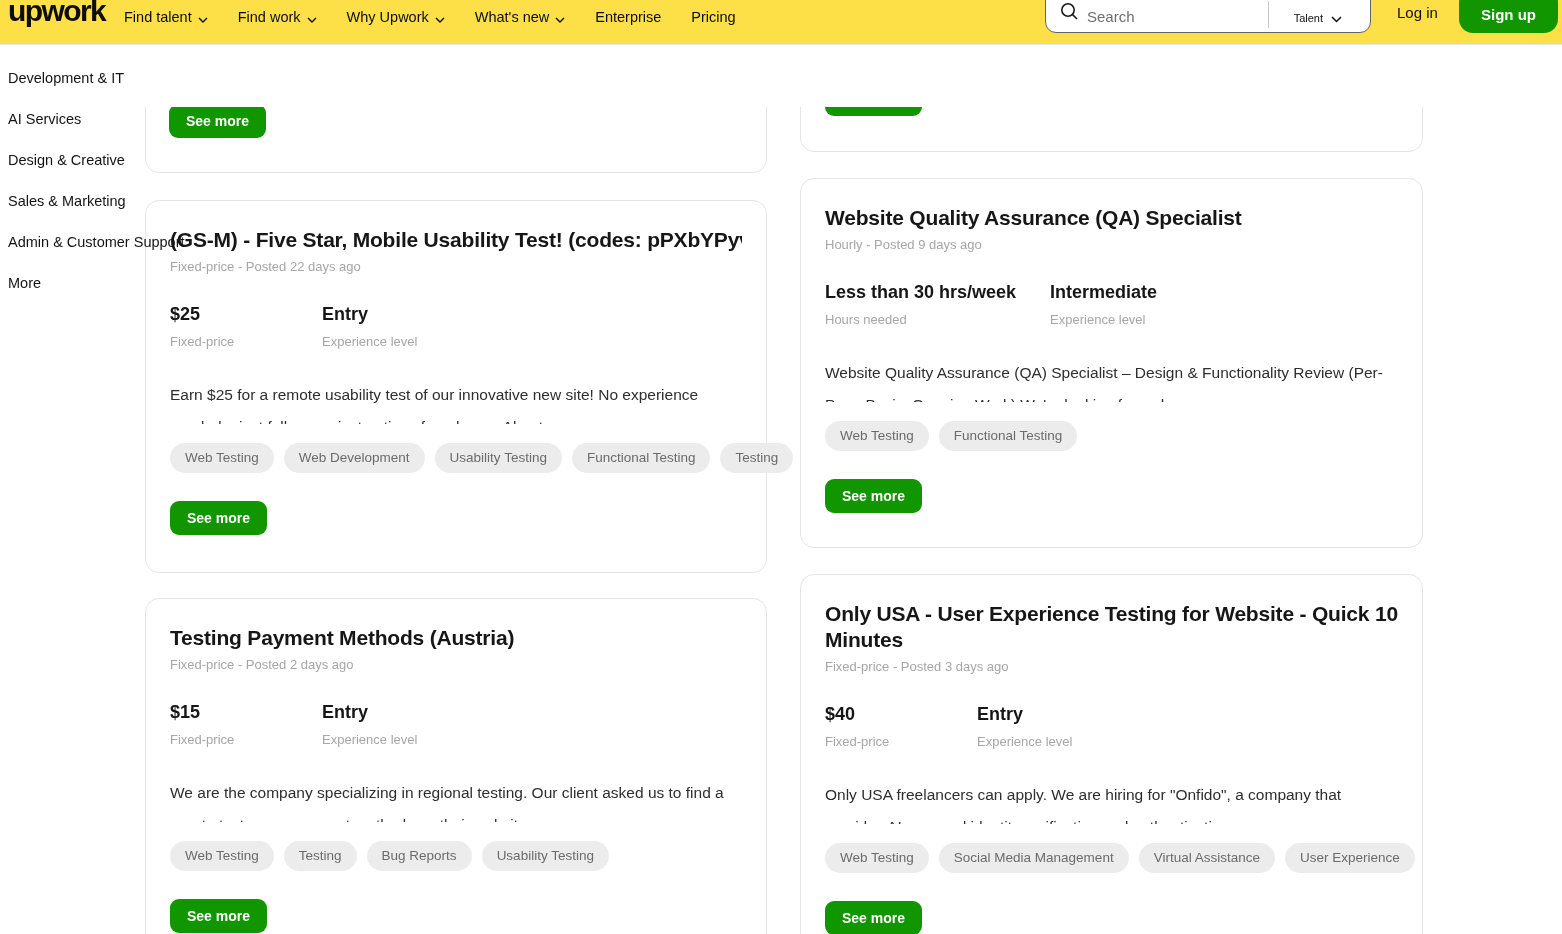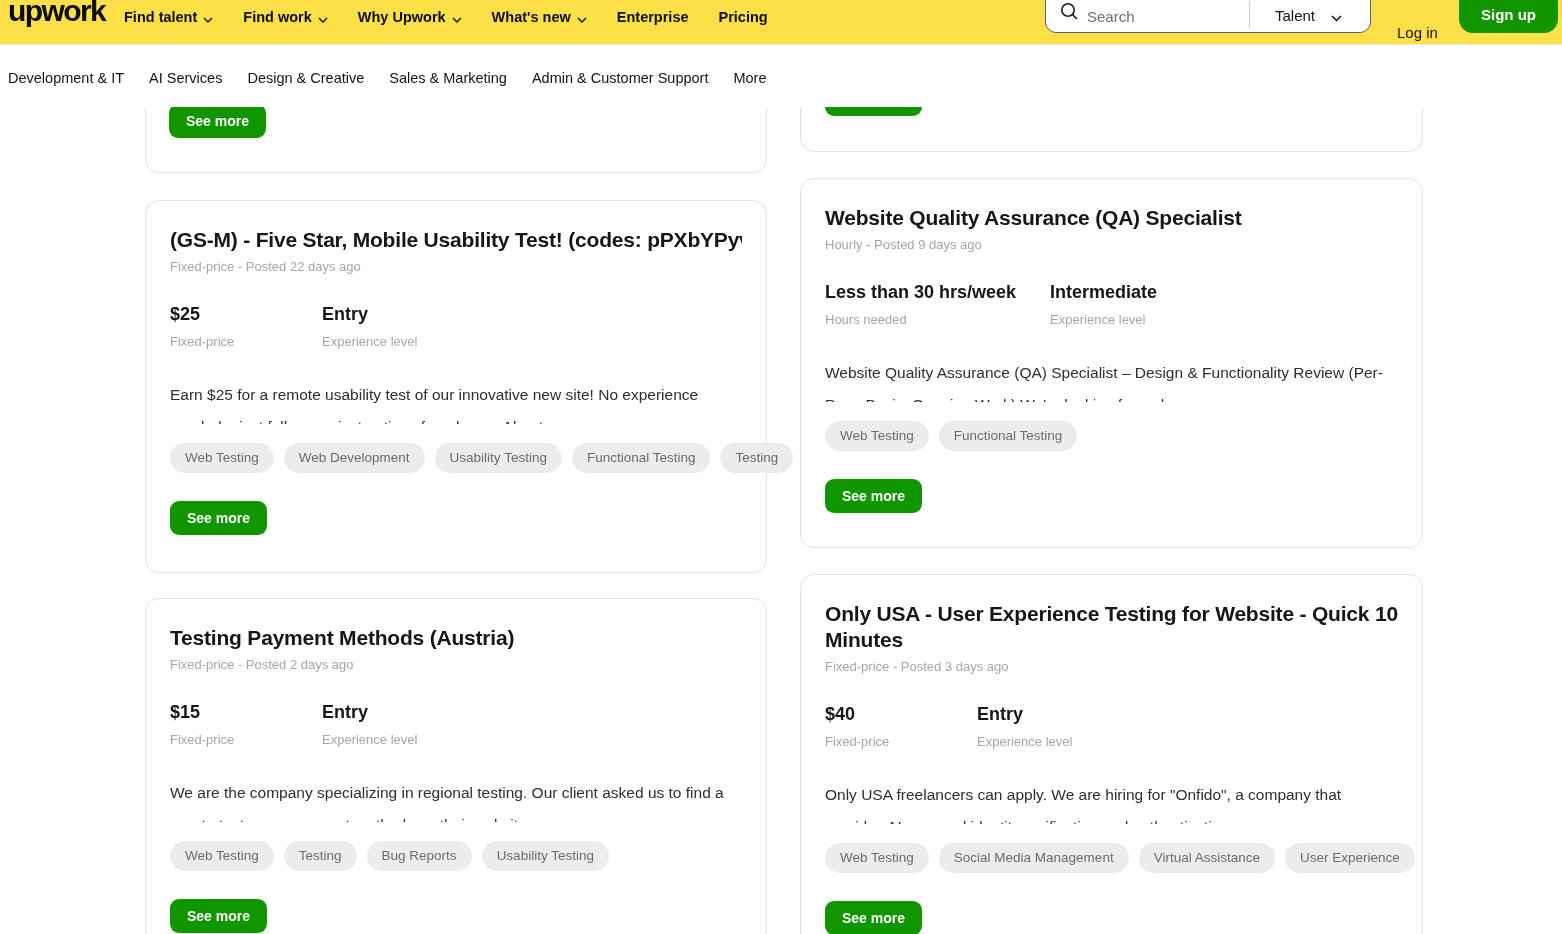--- a/index.html
+++ b/index.html
@@ -9,38 +9,38 @@
     font-family:"Liberation Sans", sans-serif;
     color:#1a1a1a;
     position:relative;
   }
 
   
   .header { position:absolute; top:0; left:0; width:1562px; height:107px; background:#fff; z-index:10; }
   .topbar { position:relative; height:45px; border-bottom:1px solid #e8e8e8; background:#fde047; }
   .logo { position:absolute; left:8px; top:-6px; font-size:30px; font-weight:bold; letter-spacing:-1.6px; color:#0d0d0d; cursor:pointer; }
   .main-nav { position:absolute; left:124px; top:6px; display:flex; gap:30px; align-items:center; height:22px; }
-  .nav-item { display:flex; align-items:center; gap:6px; font-size:14.5px; color:#0d0d0d; cursor:pointer; white-space:nowrap;font-weight:bold; }
+  .nav-item { display:flex; align-items:center; gap:6px; font-size:14.5px; color:#0d0d0d; cursor:pointer; white-space:nowrap; }
   .chev { display:inline-block; margin-top:2px; }
 
   .search-wrap { position:absolute; left:1045px; top:-15px; width:326px; height:48px;
     border:1px solid #5f6368; border-radius:11px; background:#fff;
     display:flex; align-items:flex-end; padding:0 0 7px 14px; }
   .search-icon { margin:0 8px 0 0; flex:0 0 auto; }
   .search-placeholder { font-size:15px; color:#6e6e6e; flex:1 1 auto; }
   .scope-divider { width:1px; height:27px; background:#c9c9c9; margin-bottom:-3px; }
-  .search-scope { display:flex; align-items:center; gap:16px; padding:0 28px 0 25px; font-size:15px; color:#111; cursor:pointer; }
-
-  .login { position:absolute; left:1397px; top:24px; font-size:15px; color:#111; cursor:pointer; }
+  .search-scope { display:flex; align-items:center; gap:8px; padding:0 28px 0 25px; font-size:11px; color:#111; cursor:pointer; }
+
+  .login { position:absolute; left:1397px; top:4px; font-size:15px; color:#111; cursor:pointer; }
   .signup { position:absolute; left:1459px; top:-12px; width:99px; height:45px;
     background:#129600; border:none; border-radius:14px; color:#fff;
     font-family:inherit; font-size:15px; font-weight:bold; cursor:pointer;
     display:flex; align-items:flex-end; justify-content:center; padding-bottom:10px; }
 
-  .cat-nav { position:absolute; left:8px; top:70px; display:flex; gap:25px; }
+  .cat-nav { position:absolute; left:8px; top:70px; display:flex; gap:25px;flex-direction:column; }
   .cat-item { font-size:14.5px; color:#141414; cursor:pointer; white-space:nowrap; }
 
   
   .job-card { position:absolute; background:#fff; border:1px solid #e4e4e4; border-radius:14px; padding:26px 24px; z-index:1; }
   .card-l1 { left:145px; top:40px;  width:622px; height:133px; }
   .card-r1 { left:800px; top:40px;  width:623px; height:112px; }
   .card-l2 { left:145px; top:200px; width:622px; height:373px; }
   .card-l3 { left:145px; top:598px; width:622px; height:373px; }
   .card-r2 { left:800px; top:178px; width:623px; height:370px; }
   .card-r3 { left:800px; top:574px; width:623px; height:373px; }

